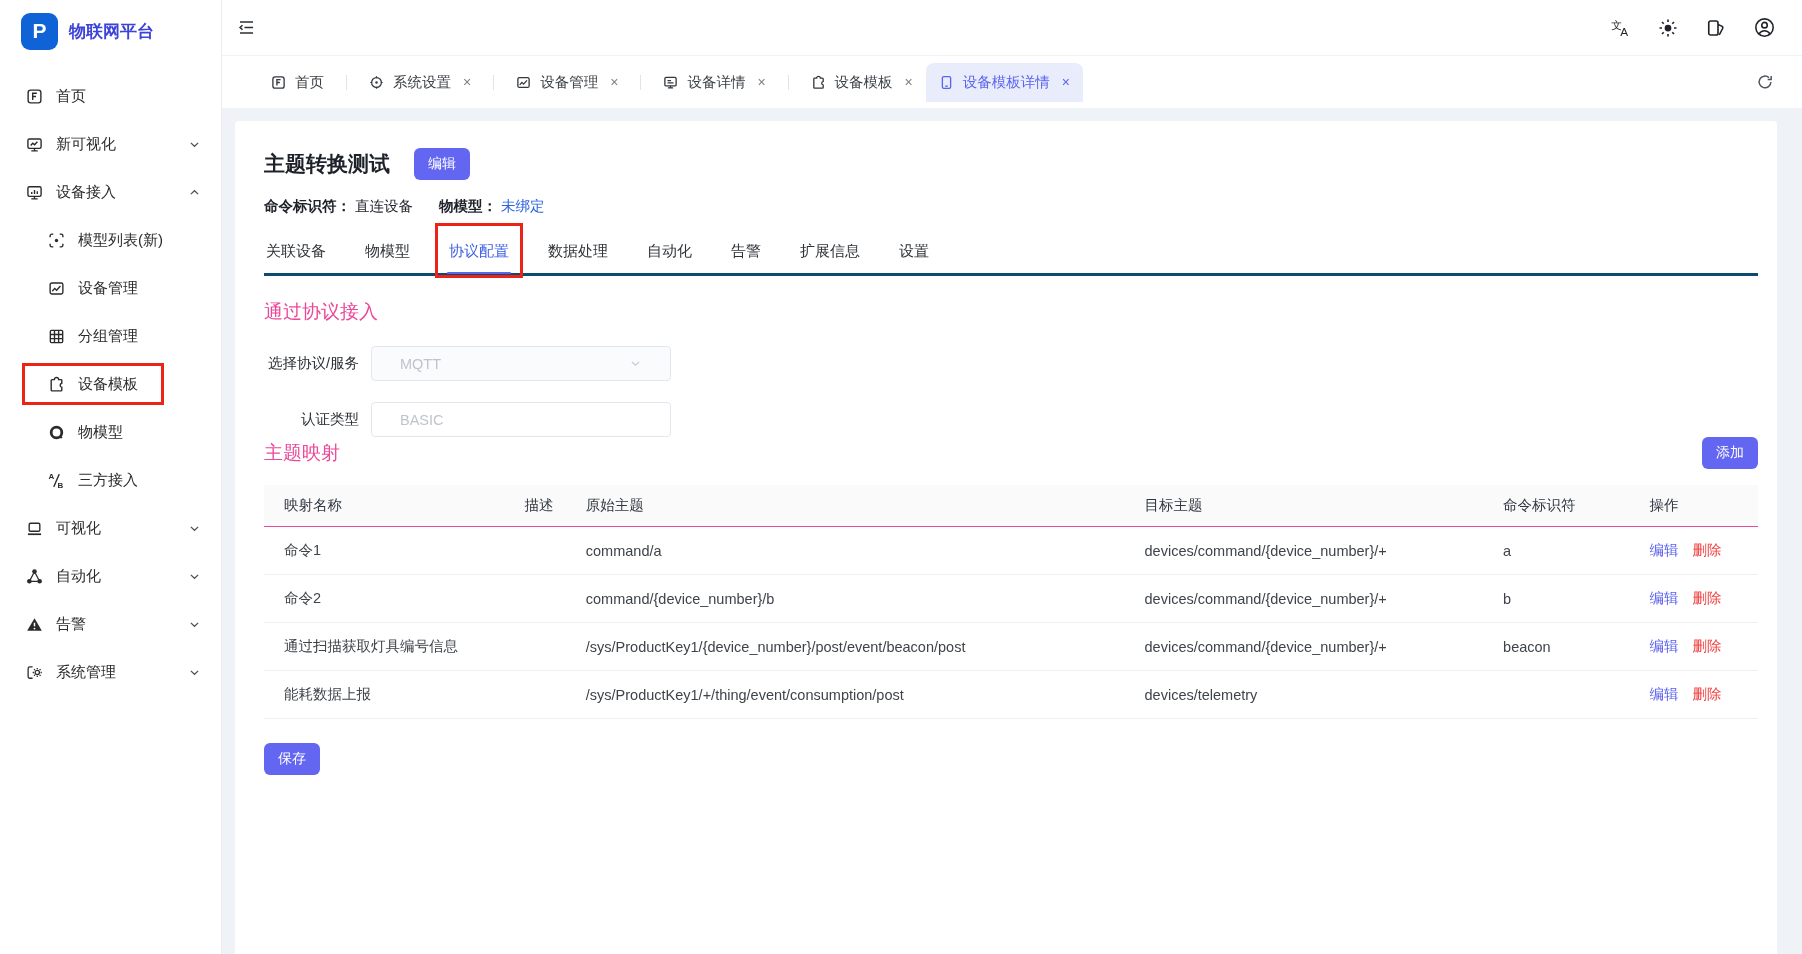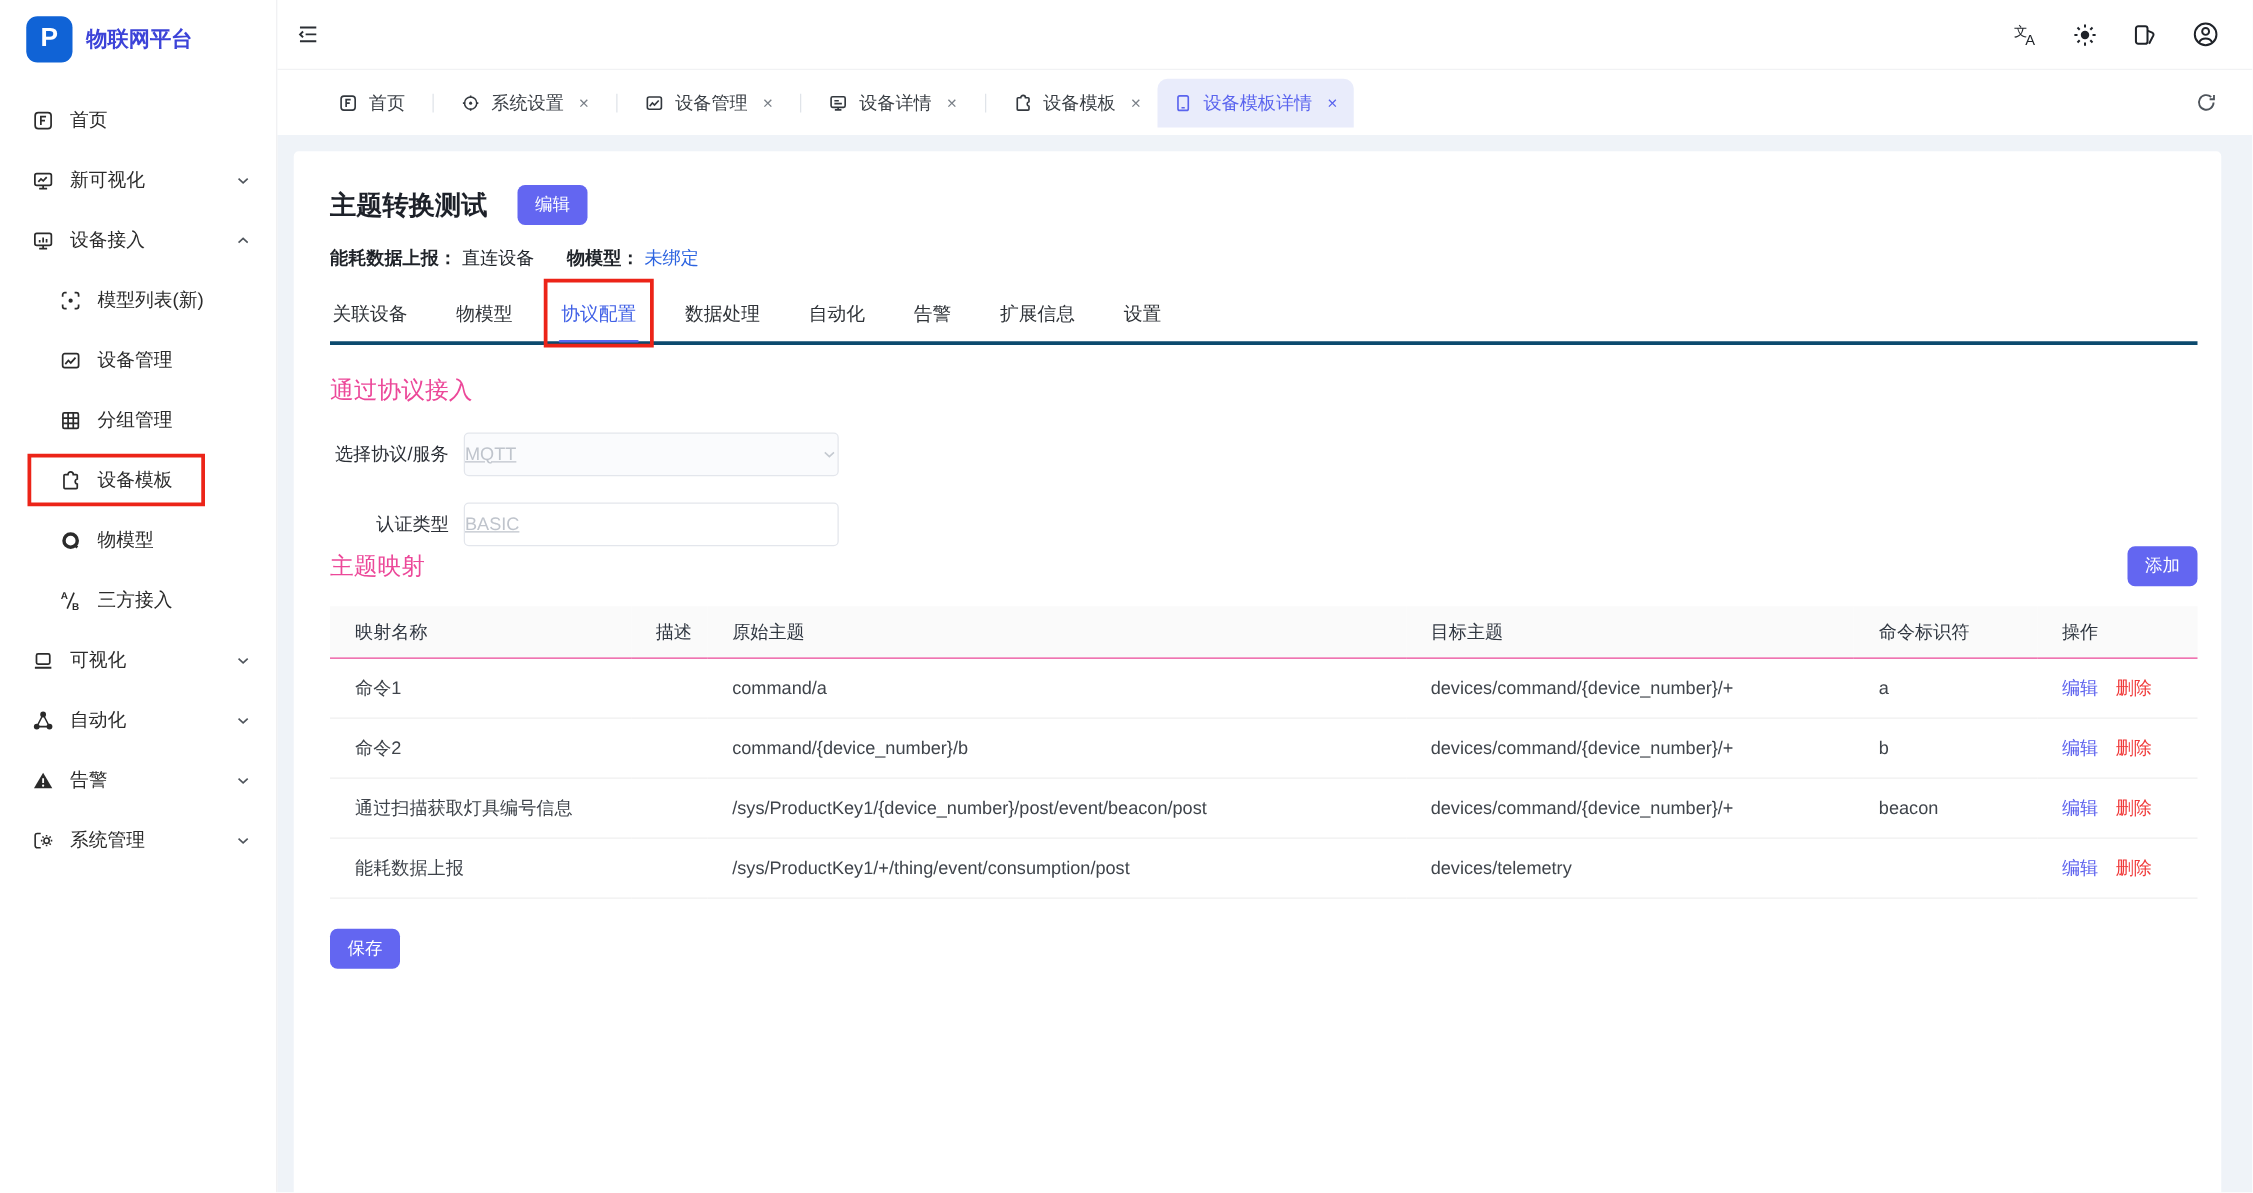--- a/index.html
+++ b/index.html
@@ -66,21 +66,21 @@
   .dtab.active { color: #4161e6; }
   .dtab.active::after { content: ""; position: absolute; left: 0; right: 0; bottom: -1px; height: 2px; background: #5668ee; border-radius: 1px; }
   .dtab .annotation-box { left: -12px; right: -12px; top: -9px; bottom: -5px; }
 
   .section-title { margin-top: 23px; font-size: 19px; font-weight: 500; color: #ec4899; }
 
   .form-row { display: flex; align-items: center; margin-top: 21px; }
   .form-label { width: 95px; flex: none; text-align: right; font-size: 14.5px; color: #2b2f36; margin-right: 12px; }
   .select-box, .input-box {
     width: 300px; height: 35px; border: 1px solid #e3e6ec; border-radius: 4px;
-    display: flex; align-items: center; padding: 0 0; color: #bfc4cc; font-size: 14.5px; cursor: pointer; text-decoration: underline;
+    display: flex; align-items: center; padding: 0 28px; color: #bfc4cc; font-size: 14.5px; cursor: pointer;
   }
   .select-box { background: #fafbfd; }
   .input-box { background: #fff; }
   .select-box .schev { margin-left: auto; color: #c4c9d0; display: flex; }
 
   .mapping-head { display: flex; align-items: center; justify-content: space-between; }
 
   .map-table { width: 100%; border-collapse: collapse; table-layout: fixed; margin-top: 16px; }
   .map-table th {
     background: #fafafa; text-align: left; font-weight: 500; color: #303741;
@@ -397,21 +397,21 @@
 
     <div class="content">
       <div class="card">
 
         <div class="title-row">
           <span class="page-title">主题转换测试</span>
           <button class="btn">编辑</button>
         </div>
 
         <div class="meta-row">
-          <span class="meta-label">能耗数据上报：</span>
+          <span class="meta-label">命令标识符：</span>
           <span class="meta-value">直连设备</span>
           <span class="meta-gap"></span>
           <span class="meta-label">物模型：</span>
           <span class="meta-link">未绑定</span>
         </div>
 
         <div class="detail-tabs">
           <span class="dtab">关联设备</span>
           <span class="dtab">物模型</span>
           <span class="dtab active">

